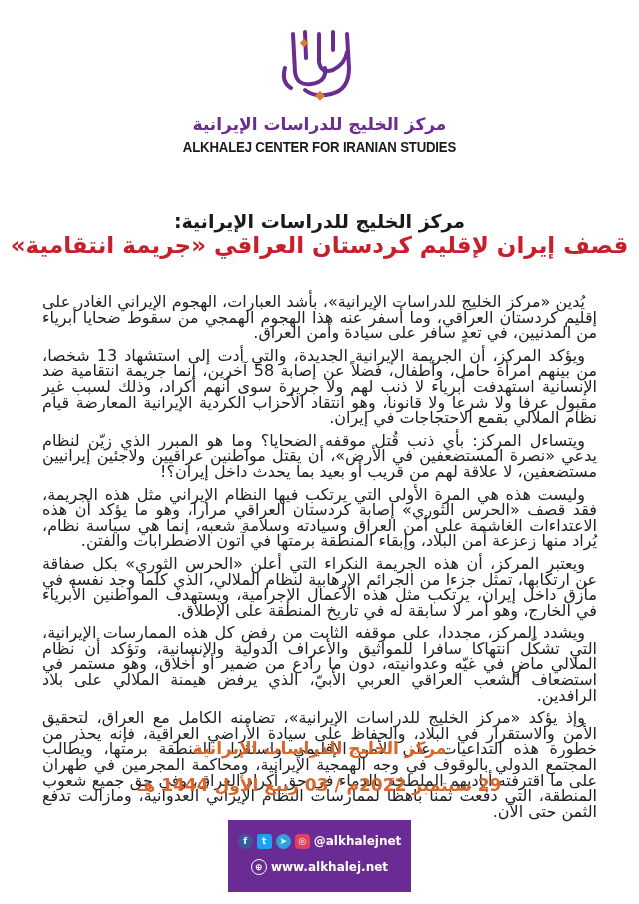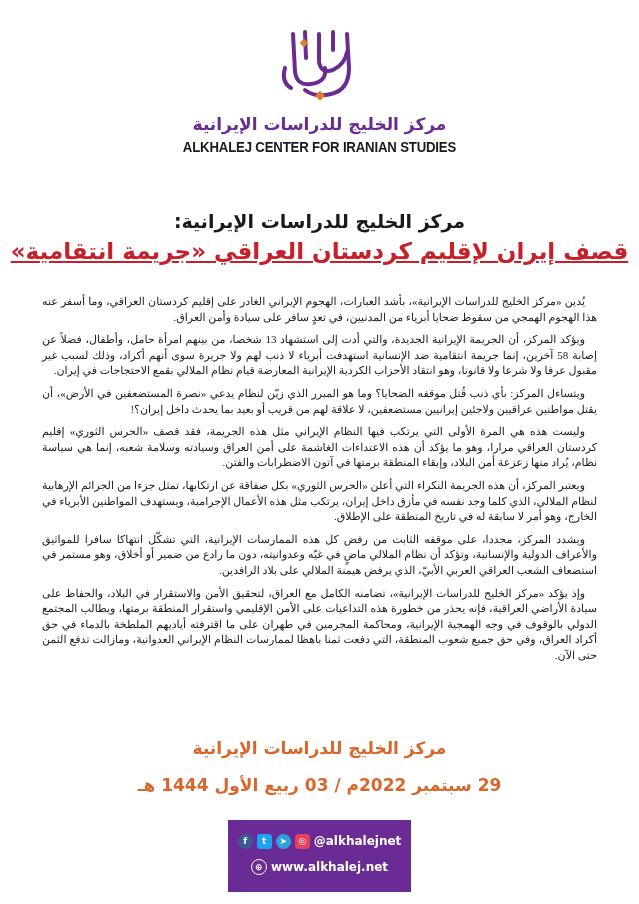--- a/index.html
+++ b/index.html
@@ -6,23 +6,23 @@
   html, body { width: 639px; height: 904px; background: #ffffff; overflow: hidden; }
   body { font-family: "DejaVu Sans", sans-serif; color: #1f1f1f; position: relative; }
 
   .logo { position: absolute; top: 28px; left: 0; width: 639px; text-align: center; }
   .logo-mark { display: block; margin: 0 auto; width: 90px; height: 80px; }
   .logo-ar { margin-top: 6px; font-size: 17px; font-weight: bold; color: #6b2c91; direction: rtl; }
   .logo-en { margin-top: 4px; font-family: "Liberation Sans", sans-serif; font-size: 15px; font-weight: bold; color: #1a1a1a; letter-spacing: -0.2px; transform: scaleX(0.88); }
 
   .headline { position: absolute; top: 210px; left: 0; width: 639px; text-align: center; direction: rtl; }
   .headline-sub { font-size: 19px; font-weight: bold; color: #1a1a1a; }
-  .headline-main { margin-top: 6px; font-size: 23px; font-weight: bold; color: #c8202a; text-decoration: underline; }
+  .headline-main { font-size: 23px; font-weight: bold; color: #c8202a; }
 
-  .body-text { position: absolute; top: 294px; left: 42px; width: 555px; direction: rtl; text-align: justify; font-size: 11px; line-height: 15.6px; color: #222; font-family: Liberation Serif, serif; }
+  .body-text { position: absolute; top: 294px; left: 42px; width: 555px; direction: rtl; text-align: justify; font-size: 16px; line-height: 15.6px; color: #222; }
   .body-text p { margin-bottom: 7px; text-indent: 12px; }
 
   .signature { position: absolute; top: 738px; left: 0; width: 639px; text-align: center; direction: rtl; color: #d9662a; font-weight: bold; }
   .sig-org { font-size: 17px; }
   .sig-date { font-size: 17px; margin-top: 17px; }
 
   .contact-box { position: absolute; top: 820px; left: 228px; width: 183px; height: 72px; background: #6a2c94; color: #fff; padding: 8px 8px; }
   .contact-row { display: flex; align-items: center; justify-content: center; gap: 4px; height: 26px; }
   .contact-text { font-family: "DejaVu Sans", sans-serif; font-size: 12px; font-weight: bold; }
   .ico { width: 15px; height: 15px; border-radius: 50%; display: inline-flex; align-items: center; justify-content: center; font-size: 9px; font-weight: bold; color: #fff; }
@@ -54,21 +54,21 @@
 
 <div class="headline">
   <div class="headline-sub">مركز الخليج للدراسات الإيرانية:</div>
   <div class="headline-main">قصف إيران لإقليم كردستان العراقي «جريمة انتقامية»</div>
 </div>
 
 <div class="body-text">
   <p>يُدين «مركز الخليج للدراسات الإيرانية»، بأشد العبارات، الهجوم الإيراني الغادر على إقليم كردستان العراقي، وما أسفر عنه هذا الهجوم الهمجي من سقوط ضحايا أبرياء من المدنيين، في تعدٍ سافر على سيادة وأمن العراق.</p>
   <p>ويؤكد المركز، أن الجريمة الإيرانية الجديدة، والتي أدت إلى استشهاد 13 شخصا، من بينهم امرأة حامل، وأطفال، فضلاً عن إصابة 58 آخرين، إنما جريمة انتقامية ضد الإنسانية استهدفت أبرياء لا ذنب لهم ولا جريرة سوى أنهم أكراد، وذلك لسبب غير مقبول عرفا ولا شرعا ولا قانونا، وهو انتقاد الأحزاب الكردية الإيرانية المعارضة قيام نظام الملالي بقمع الاحتجاجات في إيران.</p>
   <p>ويتساءل المركز: بأي ذنب قُتل موقفه الضحايا؟ وما هو المبرر الذي زيّن لنظام يدعي «نصرة المستضعفين في الأرض»، أن يقتل مواطنين عراقيين ولاجئين إيرانيين مستضعفين، لا علاقة لهم من قريب أو بعيد بما يحدث داخل إيران؟!</p>
-  <p>وليست هذه هي المرة الأولى التي يرتكب فيها النظام الإيراني مثل هذه الجريمة، فقد قصف «الحرس الثوري» إقليم كردستان العراقي مرارا، وهو ما يؤكد أن هذه الاعتداءات الغاشمة على أمن العراق وسيادته وسلامة شعبه، إنما هي سياسة نظام، يُراد منها زعزعة أمن البلاد، وإبقاء المنطقة برمتها في آتون الاضطرابات والفتن.</p>
+  <p>وليست هذه هي المرة الأولى التي يرتكب فيها النظام الإيراني مثل هذه الجريمة، فقد قصف «الحرس الثوري» إصابة كردستان العراقي مرارا، وهو ما يؤكد أن هذه الاعتداءات الغاشمة على أمن العراق وسيادته وسلامة شعبه، إنما هي سياسة نظام، يُراد منها زعزعة أمن البلاد، وإبقاء المنطقة برمتها في آتون الاضطرابات والفتن.</p>
   <p>ويعتبر المركز، أن هذه الجريمة النكراء التي أعلن «الحرس الثوري» بكل صفاقة عن ارتكابها، تمثل جزءا من الجرائم الإرهابية لنظام الملالي، الذي كلما وجد نفسه في مأزق داخل إيران، يرتكب مثل هذه الأعمال الإجرامية، ويستهدف المواطنين الأبرياء في الخارج، وهو أمر لا سابقة له في تاريخ المنطقة على الإطلاق.</p>
   <p>ويشدد المركز، مجددا، على موقفه الثابت من رفض كل هذه الممارسات الإيرانية، التي تشكّل انتهاكا سافرا للمواثيق والأعراف الدولية والإنسانية، وتؤكد أن نظام الملالي ماضٍ في غيّه وعدوانيته، دون ما رادع من ضمير أو أخلاق، وهو مستمر في استضعاف الشعب العراقي العربي الأبيّ، الذي يرفض هيمنة الملالي على بلاد الرافدين.</p>
   <p>وإذ يؤكد «مركز الخليج للدراسات الإيرانية»، تضامنه الكامل مع العراق، لتحقيق الأمن والاستقرار في البلاد، والحفاظ على سيادة الأراضي العراقية، فإنه يحذر من خطورة هذه التداعيات على الأمن الإقليمي واستقرار المنطقة برمتها، ويطالب المجتمع الدولي بالوقوف في وجه الهمجية الإيرانية، ومحاكمة المجرمين في طهران على ما اقترفته أياديهم الملطخة بالدماء في حق أكراد العراق، وفي حق جميع شعوب المنطقة، التي دفعت ثمنا باهظا لممارسات النظام الإيراني العدوانية، ومازالت تدفع الثمن حتى الآن.</p>
 </div>
 
 <div class="signature">
   <div class="sig-org">مركز الخليج للدراسات الإيرانية</div>
   <div class="sig-date">29 سبتمبر 2022م / 03 ربيع الأول 1444 هـ</div>
 </div>
 

